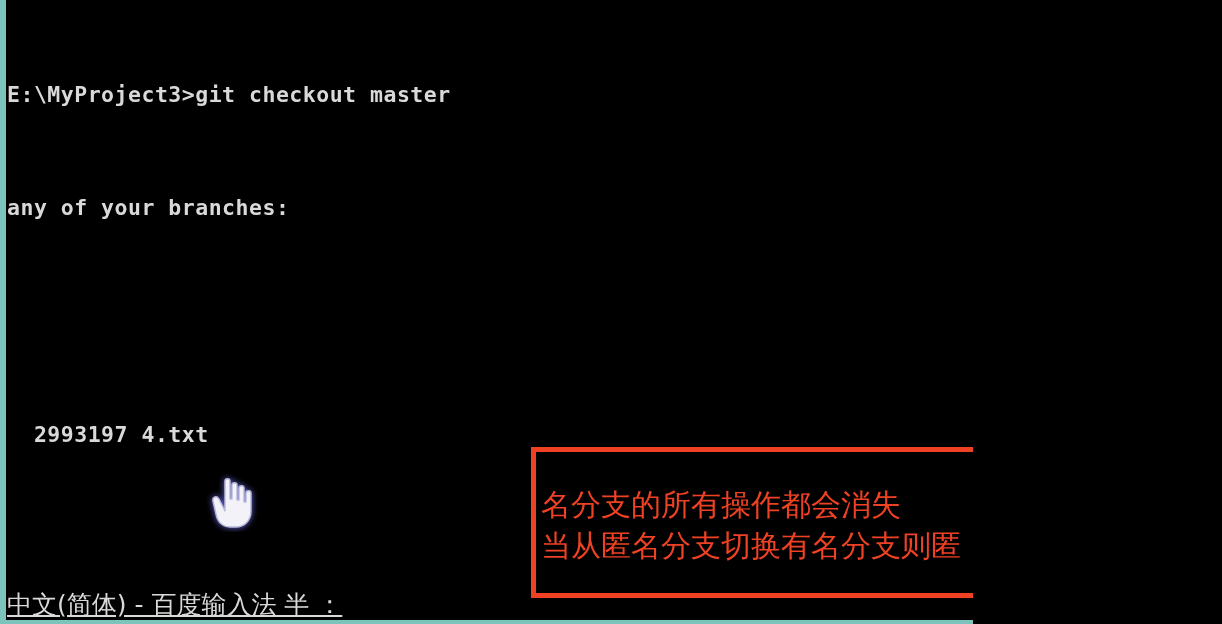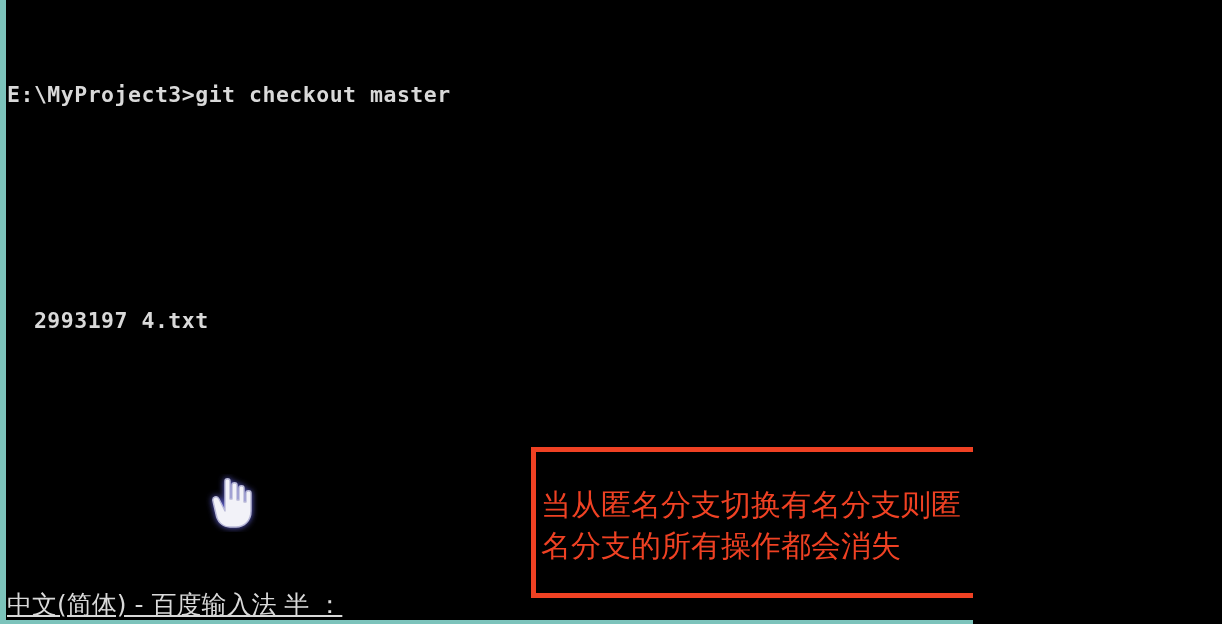--- a/index.html
+++ b/index.html
@@ -119,20 +119,21 @@
 </head>
 <body>
 
 <div id="screen">
 
   <div class="edge-strip-left"></div>
   <div class="edge-strip-bottom"></div>
 
   <div class="console">
     <div class="line">E:\MyProject3&gt;git checkout master</div>
+    <div class="line">any of your branches:</div>
     <div class="line blank"></div>
     <div class="line">  2993197 4.txt</div>
     
     
     
     
     
     
     
     
@@ -165,20 +166,20 @@
         <path d="M20 7 C20 4 25 4 25 7 L25 25 L27 25 L27 11 C27 8 32 8 32 11 L32 26
                  L34 26 L34 14 C34 11 39 11 39 14 L39 28 L41 28 L41 19 C41 16 46 16 46 19
                  L46 37 C46 47 39 53 31 53 L25 53 C17 53 12 47 11 40
                  L8 27 C7 23 12 21 14 25 L20 37 Z" fill="#f2f2f8" stroke="#b9b9d8" stroke-width="1.4" stroke-linejoin="round"></path>
       </g>
     </svg>
   </div>
 
   <div class="annotation-box"></div>
   <div class="annotation-text">
+    <div>名分支的所有操作都会消失</div>
     <div>当从匿名分支切换有名分支则匿</div>
-    <div>名分支的所有操作都会消失</div>
   </div>
 
   <div class="ime-bar">中文(简体) - 百度输入法 半 ：</div>
 
 
 </div>
 
 </body></html>

